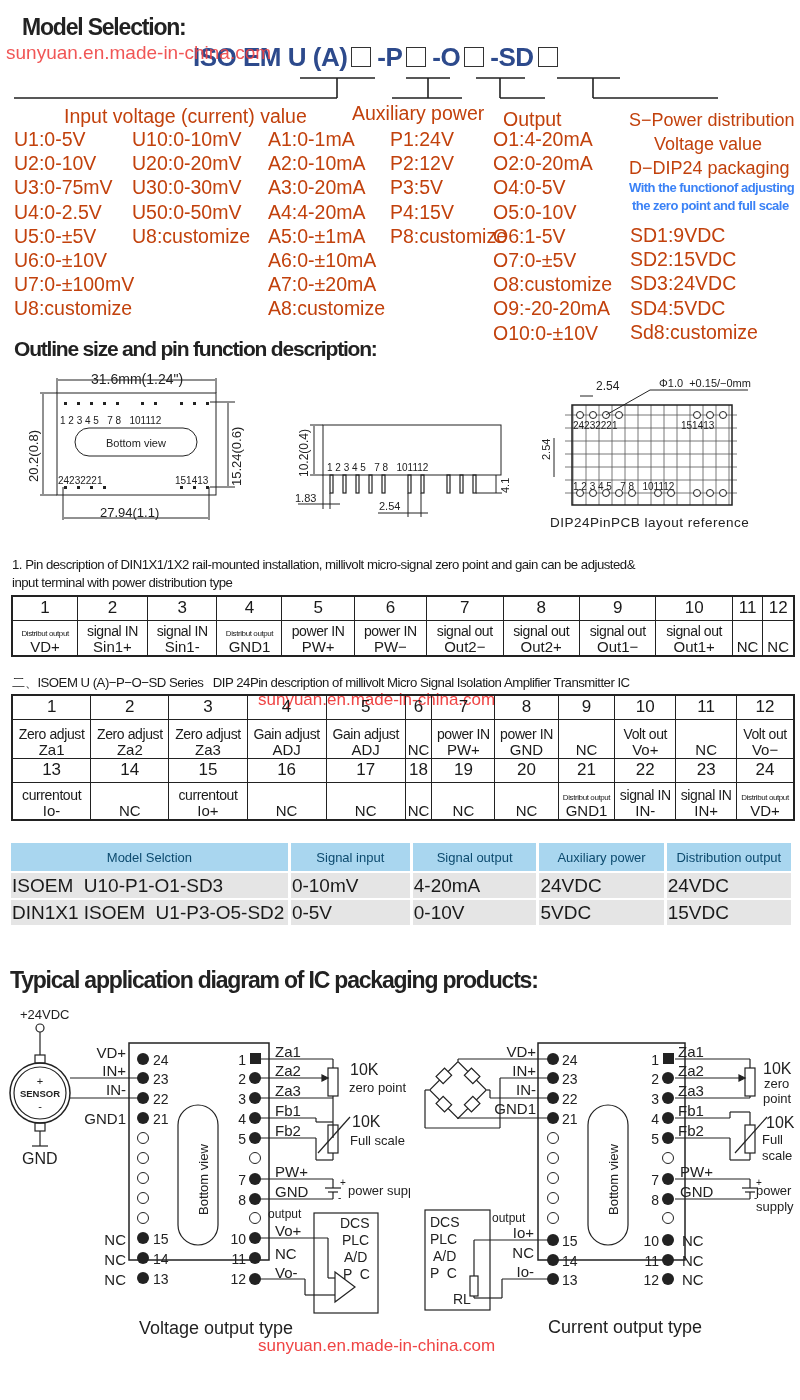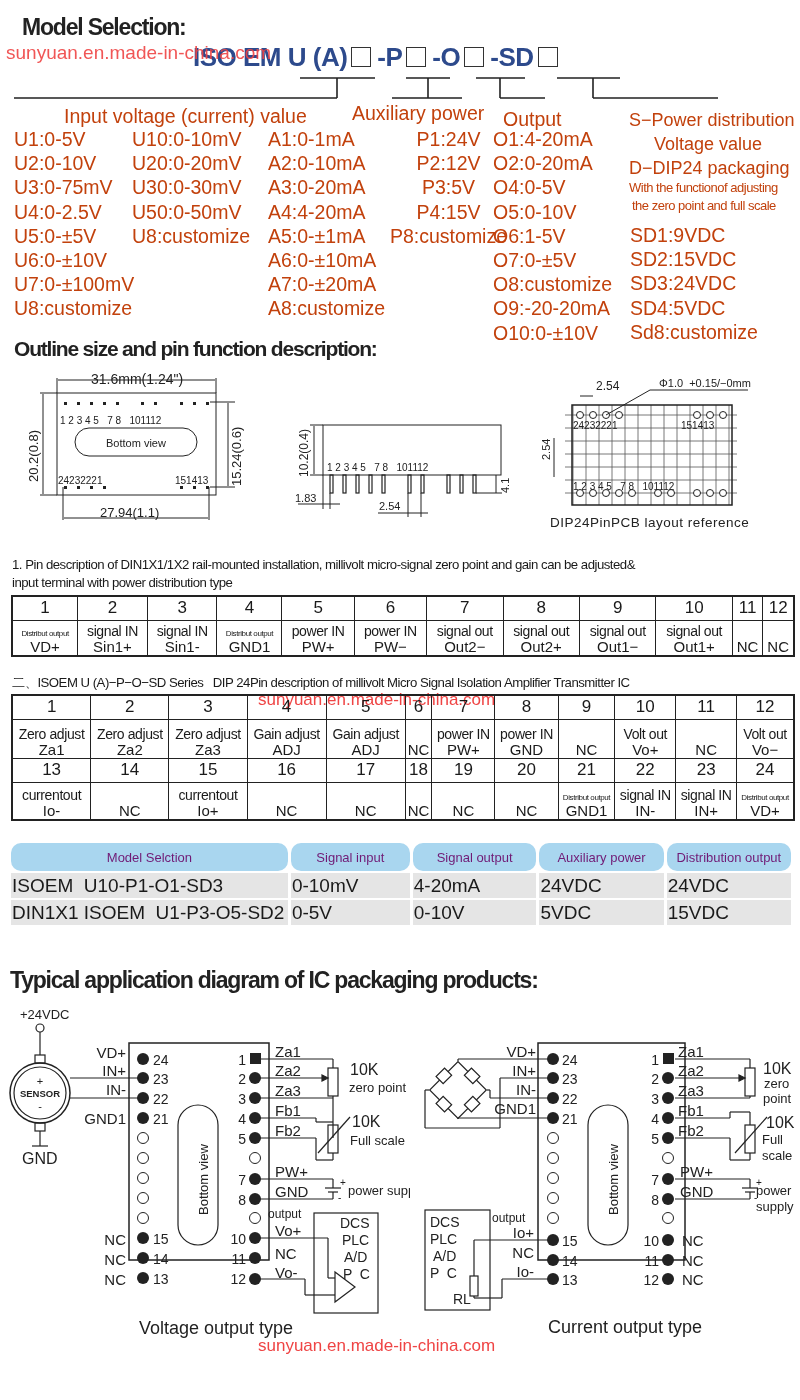--- a/index.html
+++ b/index.html
@@ -3,30 +3,30 @@
 <meta charset="utf-8">
 <style>
   html,body{margin:0;padding:0;background:#fff;}
   body{width:800px;height:1400px;position:relative;overflow:hidden;font-family:"Liberation Sans",sans-serif;color:#1a1a1a;}
   .abs{position:absolute;}
   .h1{font-family:"Liberation Sans",sans-serif;font-weight:bold;letter-spacing:-1.2px;color:#222;}
   .wm{color:#ef4444;font-family:"Liberation Sans",sans-serif;white-space:nowrap;}
   .model-code{font-weight:bold;color:#2d4a8c;font-size:26px;white-space:nowrap;letter-spacing:-0.5px;}
   .model-code .box{display:inline-block;width:18px;height:18px;border:1.8px solid #333;vertical-align:-1px;margin:0 6px 0 4px;}
   .opt{font-size:19.5px;white-space:nowrap;line-height:24.2px;color:#c2410c;}
-  .small{font-size:13px;white-space:nowrap;color:#c2410c;}
+  .small{font-size:13px;white-space:nowrap;color:#3b82f6;font-weight:bold;}
   table.pins{border-collapse:collapse;position:absolute;font-family:"Liberation Sans",sans-serif;}
   table.pins td{border:1px solid #222;text-align:center;padding:0;vertical-align:bottom;}
   table.pins{border:2px solid #222;}
   td .num{font-size:17px;display:block;line-height:22px;}
   td .sub{font-size:8px;display:block;line-height:10px;letter-spacing:-0.4px;}
   td .lbl{font-size:14px;display:block;line-height:15px;letter-spacing:-0.4px;}
   td .val{font-size:15px;display:block;line-height:16px;}
   table.models{border-collapse:separate;border-spacing:3px 2px;position:absolute;left:8px;top:841px;width:786px;}
-  table.models th{background:#a9d6ef;font-weight:normal;font-size:13px;color:#701a75;height:26px;border-radius:10px;}
+  table.models th{background:#a9d6ef;font-weight:normal;font-size:13px;color:#0c4a6e;height:26px;}
   table.models td{background:#e5e5e5;font-size:19px;height:23px;text-align:left;color:#1a1a1a;margin-top:20px;}
   svg text{font-family:"Liberation Sans",sans-serif;}
 </style>
 </head>
 <body>
 
 <div class="abs h1" style="left:22px;top:14px;font-size:23px;">Model Selection:</div>
 
 <div class="abs model-code" style="left:193px;top:42px;">
   <span>ISO EM </span><span>U (A)</span><span class="box"></span><span>-P</span><span class="box"></span><span>-O</span><span class="box"></span><span>-SD</span><span class="box"></span>
@@ -71,21 +71,21 @@
 <div class="abs" style="left:268px;top:127px;">
   <div class="opt">A1:0-1mA</div>
   <div class="opt">A2:0-10mA</div>
   <div class="opt">A3:0-20mA</div>
   <div class="opt">A4:4-20mA</div>
   <div class="opt">A5:0-±1mA</div>
   <div class="opt">A6:0-±10mA</div>
   <div class="opt">A7:0-±20mA</div>
   <div class="opt">A8:customize</div>
 </div>
-<div class="abs" style="left:390px;top:127px;text-align:center;">
+<div class="abs" style="left:390px;top:127px;">
   <div class="opt">P1:24V</div>
   <div class="opt">P2:12V</div>
   <div class="opt">P3:5V</div>
   <div class="opt">P4:15V</div>
   <div class="opt">P8:customize</div>
 </div>
 <div class="abs" style="left:493px;top:127px;">
   <div class="opt">O1:4-20mA</div>
   <div class="opt">O2:0-20mA</div>
   <div class="opt">O4:0-5V</div>

